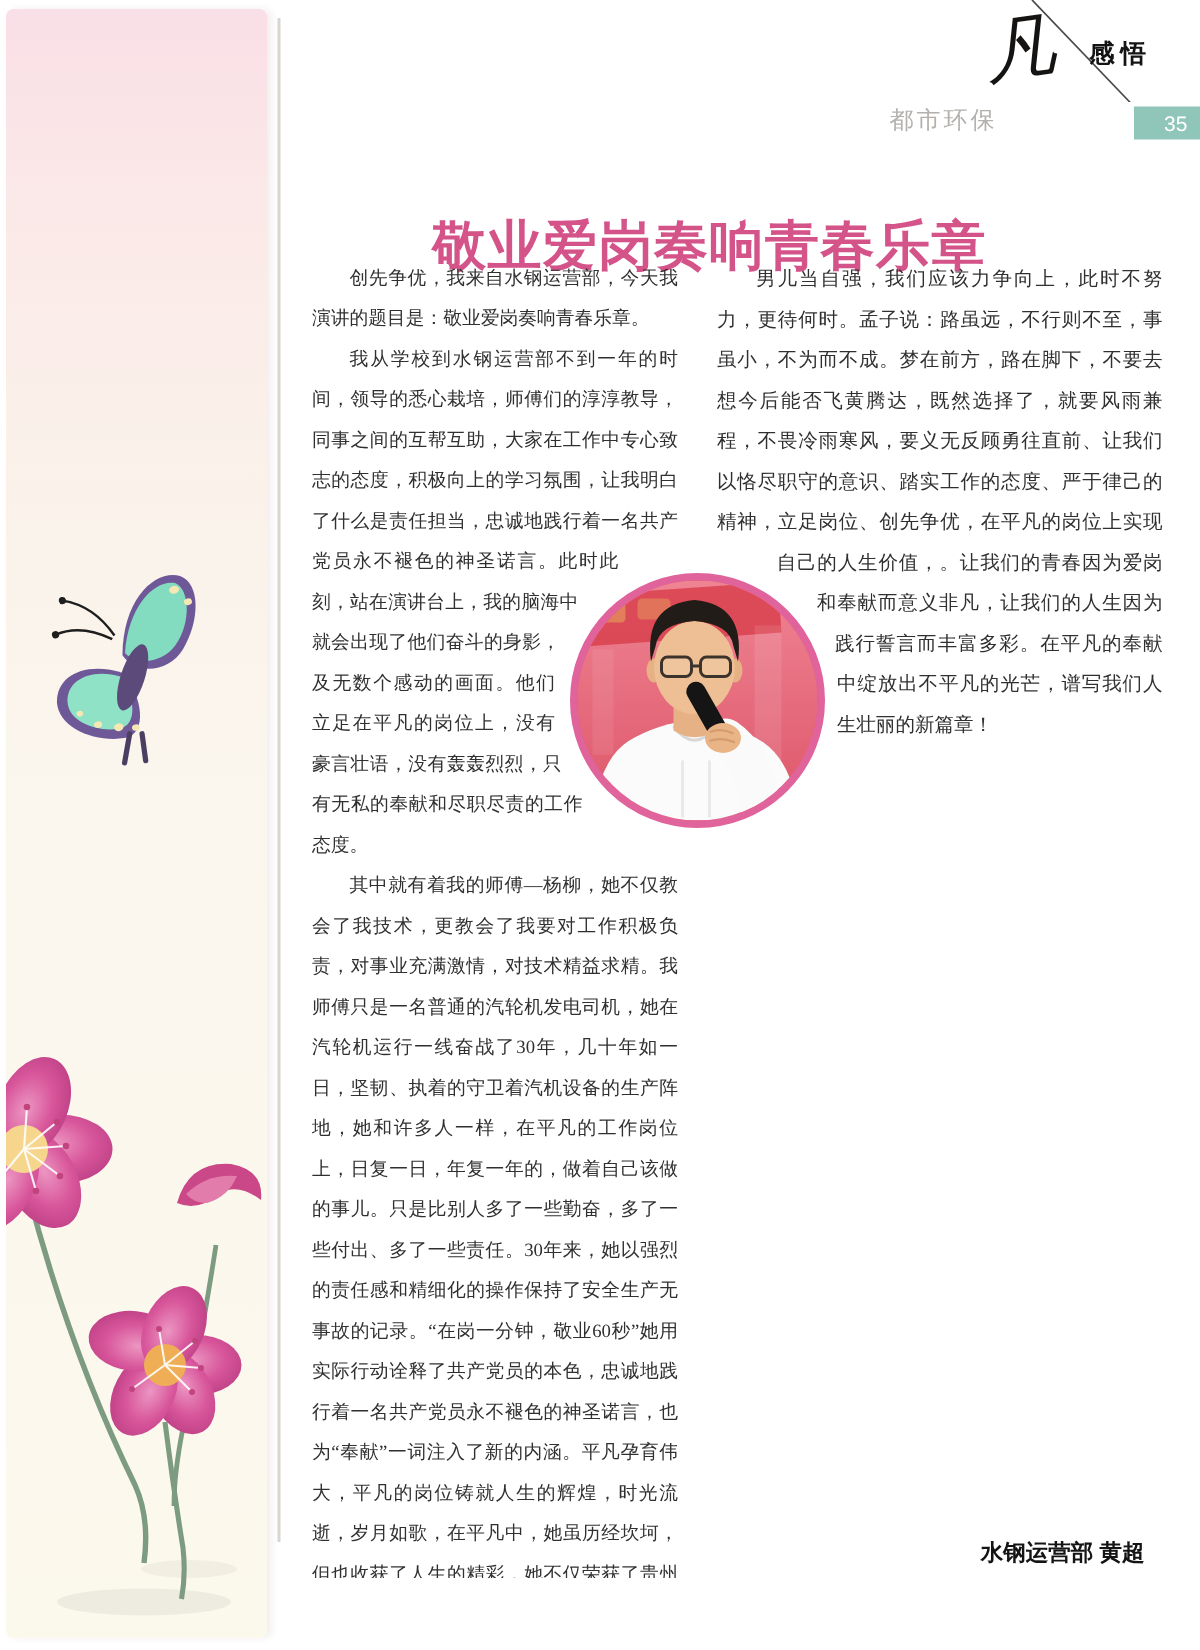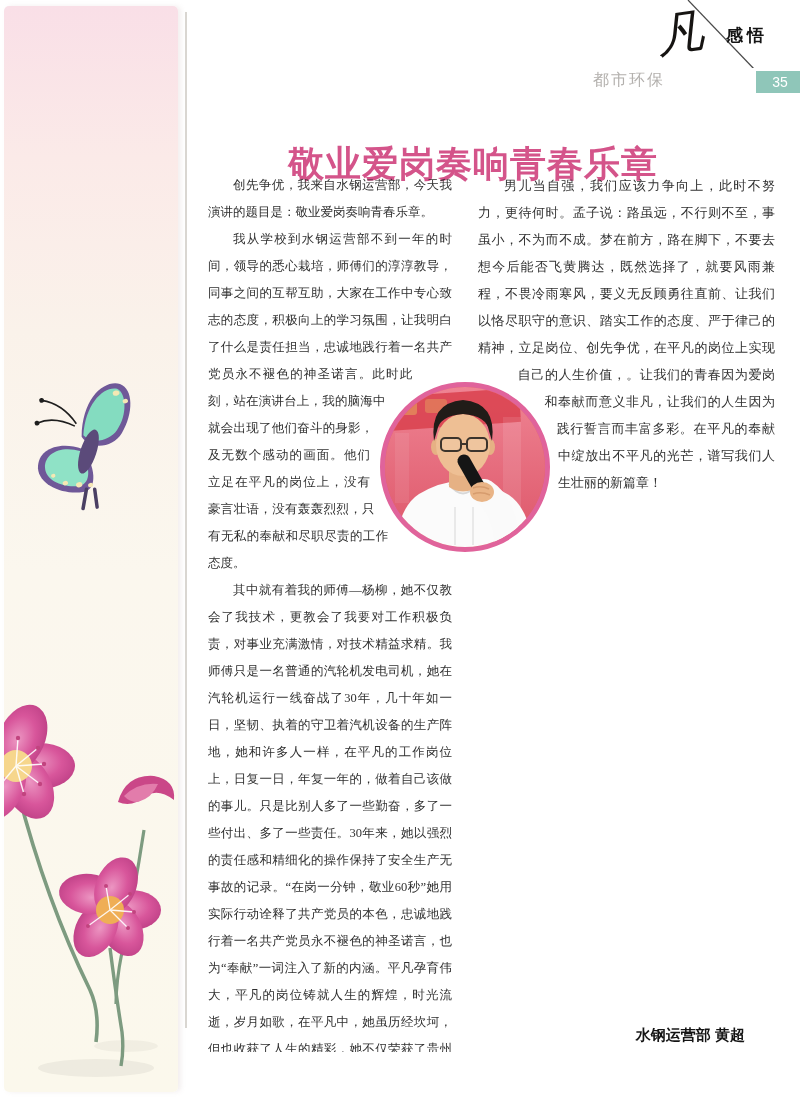--- a/index.html
+++ b/index.html
@@ -15,35 +15,35 @@
 
   
   .mag-name{left:593px;top:26px;font-family:"Liberation Sans",sans-serif;
     font-size:16px;color:#b3b0ad;letter-spacing:2px;margin-top:44px;}
   .calligraphy{left:656px;top:10px;font-size:47px;color:#161412;
     font-family:"DejaVu Serif",serif;font-style:italic;transform:rotate(-8deg);line-height:1;}
   .section-label{left:726px;top:24px;font-family:Liberation Serif, serif;
     font-size:17px;font-weight:bold;color:#141414;letter-spacing:4px;}
   .page-tab{left:756px;top:71px;width:44px;height:22px;background:#8fc6b9;
     color:#ffffff;font-family:"Liberation Sans",sans-serif;font-size:14px;
-    line-height:22px;padding-left:4px;box-sizing:border-box;text-align:center;}
+    line-height:22px;padding-left:20px;box-sizing:border-box;}
   .tab-corner{left:751px;top:68px;width:6px;height:6px;background:#ffffff;}
 
   
   .article-title{left:190px;top:116px;width:566px;text-align:center;
     font-family:"Liberation Sans",sans-serif;font-weight:bold;
     font-size:36px;letter-spacing:1px;color:#d4548a;}
   .col{color:#303030;text-align:justify;word-break:break-all;overflow:hidden;}
   .col p{margin:0;}
   .col p.indent{text-indent:2em;}
   .col-left{left:208px;top:172px;width:244px;height:880px;font-size:12.5px;line-height:27px;}
   .col-right{left:478px;top:172px;width:297px;height:848px;font-size:13px;line-height:27px;}
   .wrap-left{float:right;width:84px;height:400px;shape-outside:circle(95px at 97px 295px);}
   .wrap-right{float:left;width:80px;height:400px;shape-outside:circle(95px at -13px 295px);}
-  .signature{left:460px;top:1026px;width:285px;text-align:right;
+  .signature{left:478px;top:1026px;width:285px;text-align:right;
     font-family:"Liberation Sans",sans-serif;font-weight:bold;font-size:15px;color:#141414;}
 
   
   .photo{left:380px;top:382px;width:160px;height:160px;border-radius:50%;
     border:5px solid #e0639b;overflow:hidden;background:#e2606f;}
 </style>
 </head>
 <body>
 
 <div class="abs sidebar">

